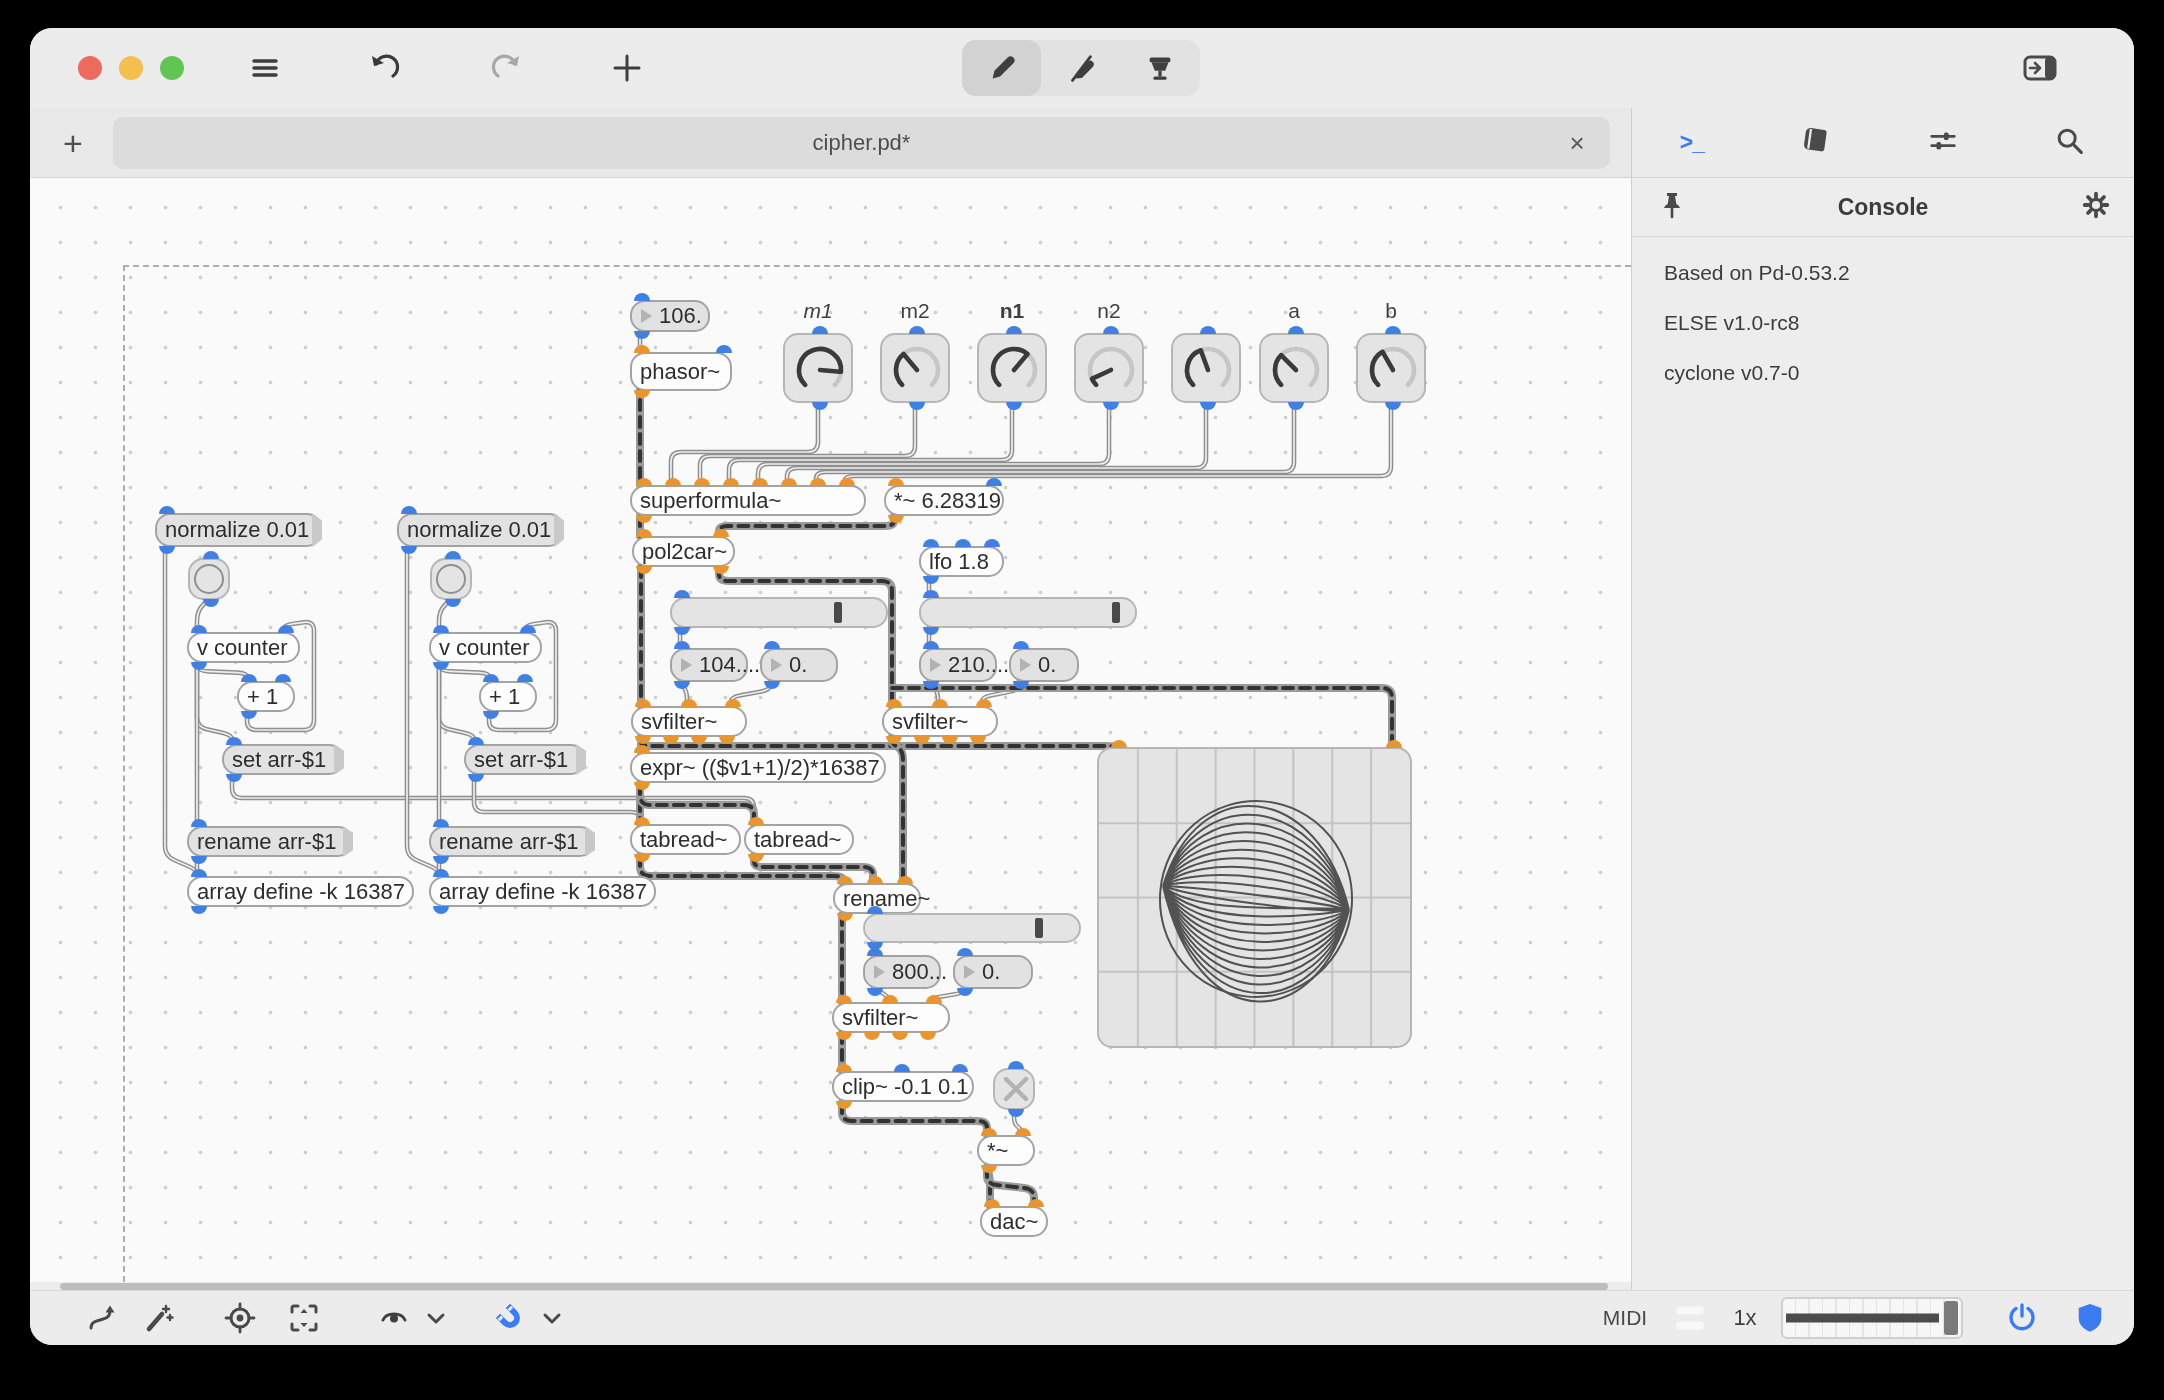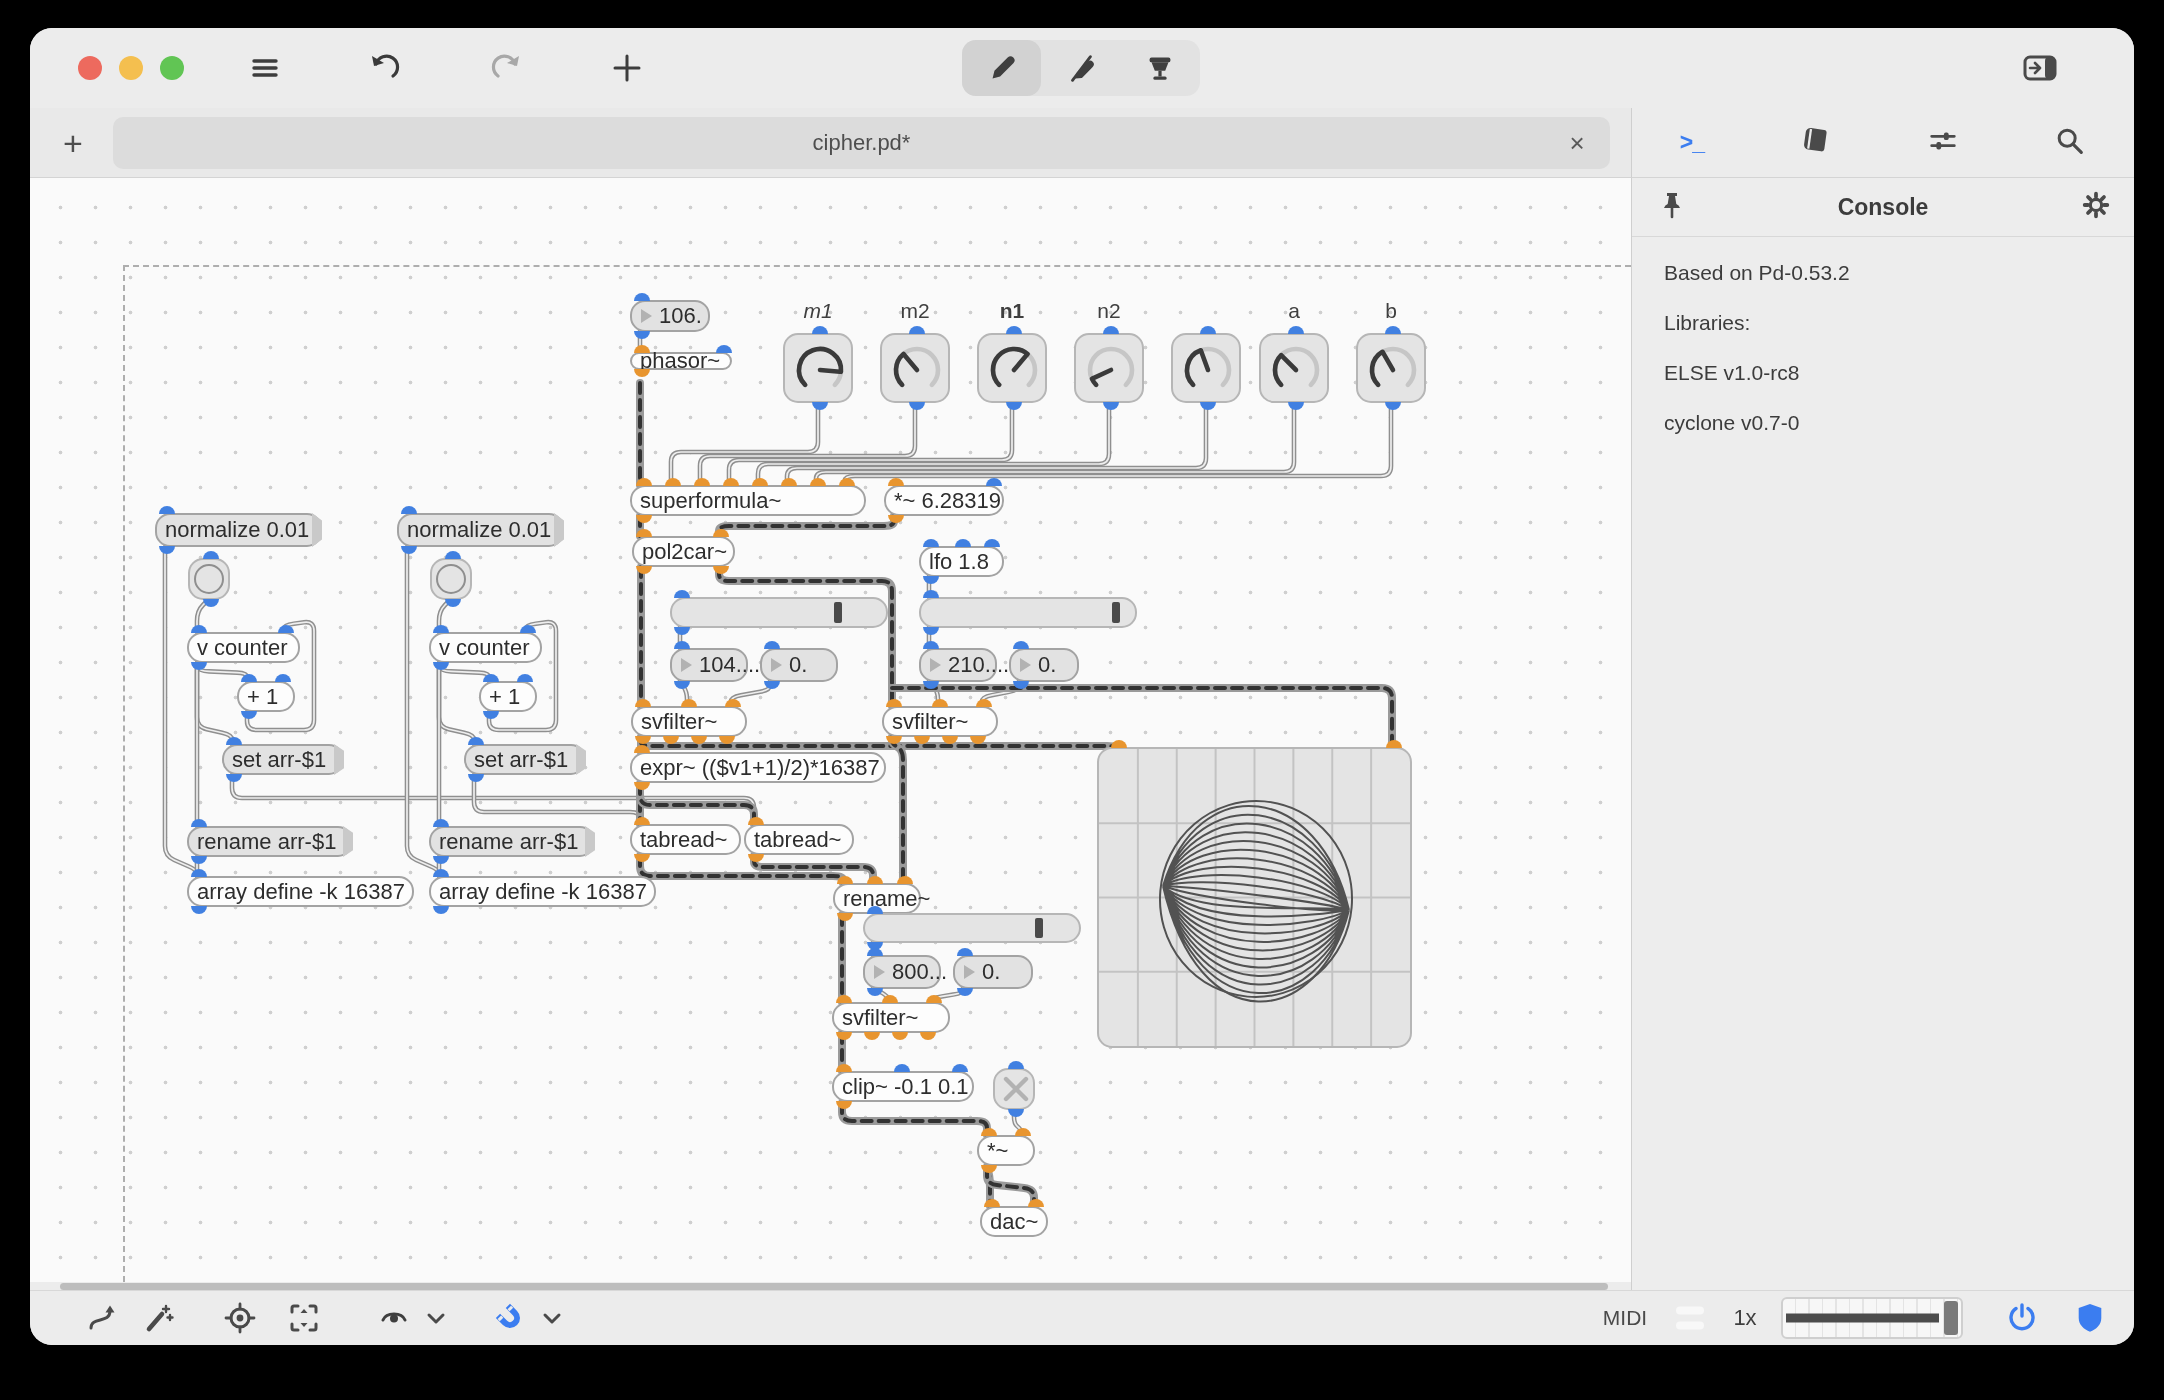--- a/index.html
+++ b/index.html
@@ -172,21 +172,20 @@
         <svg width="32" height="32" viewBox="0 0 34 34">
           <circle cx="17" cy="17" r="6" fill="none" stroke="#4a4a4a" stroke-width="3.4"></circle>
           <g stroke="#4a4a4a" stroke-width="4" stroke-linecap="round">
             <path d="M17 8.5V5M17 25.5V29M8.5 17H5M25.5 17H29M11 11L8.5 8.5M23 23l2.5 2.5M11 23l-2.5 2.5M23 11l2.5-2.5"></path>
           </g>
         </svg>
       </span>
     </div>
     <div class="console-lines">
       <div>Based on Pd-0.53.2</div>
-      <div>Libraries:</div>
       <div>ELSE v1.0-rc8</div>
       <div>cyclone v0.7-0</div>
     </div>
   </div>
 
   <div class="canvas" id="patch-canvas">
     <div class="pborder-v"></div>
     <div class="pborder-h"></div>
   <svg width="1601" height="1104" viewBox="30 178 1601 1104" id="wires">
         <path d="M640 331 L640 352" fill="none" stroke="#8f8f8f" stroke-width="4.6" stroke-linecap="round"></path>
@@ -295,21 +294,21 @@
         <path d="M987 1167 L988.5 1172.5 Q990 1178 990 1188 L990 1206" fill="none" stroke="#323232" stroke-width="4" stroke-linecap="round" stroke-dasharray="10 7"></path>
         <path d="M987 1167 L987 1175.5 Q987 1184 996.9438891317911 1185.0578605459352 L1024.0561108682089 1187.9421394540648 Q1034 1189 1034 1197.5 L1034 1206" fill="none" stroke="#9a9a9a" stroke-width="8" stroke-linecap="round"></path>
         <path d="M987 1167 L987 1175.5 Q987 1184 996.9438891317911 1185.0578605459352 L1024.0561108682089 1187.9421394540648 Q1034 1189 1034 1197.5 L1034 1206" fill="none" stroke="#323232" stroke-width="4" stroke-linecap="round" stroke-dasharray="10 7"></path>
       </svg>
       <div class="box kind-num" style="left: 600px; top: 122px; width: 80px; height: 32px;">
         <span class="tri"></span>
         <span>106.</span>
         <div class="nub top c" style="left: 2px;"></div>
         <div class="nub bot c" style="left: 2px;"></div>
       </div>
-      <div class="box kind-obj" style="left: 600px; top: 174px; width: 102px; height: 18px;">
+      <div class="box kind-obj" style="left: 600px; top: 174px; width: 102px; height: 39px;">
         <span>phasor~</span>
         <div class="nub top s" style="left: 2px;"></div>
         <div class="nub top c" style="left: 84px;"></div>
         <div class="nub bot s" style="left: 2px;"></div>
       </div>
       <div class="knob-label" style="left: 753px; top: 121px; font-style: italic;">m1</div>
       <div class="box kind-knob" style="left: 753px; top: 155px; width: 70px; height: 70px;">
         <svg width="70" height="70">
           <path d="M20.150757595082503 51.8492424049175 A21 21 0 1 1 49.8492424049175 51.8492424049175" fill="none" stroke="#c6c6c6" stroke-width="4.6" stroke-linecap="round"></path>
           <path d="M20.150757595082503 51.8492424049175 A21 21 0 1 1 55.920088659926655 38.830270597700824" fill="none" stroke="#3a3a3a" stroke-width="4.6" stroke-linecap="round"></path>

